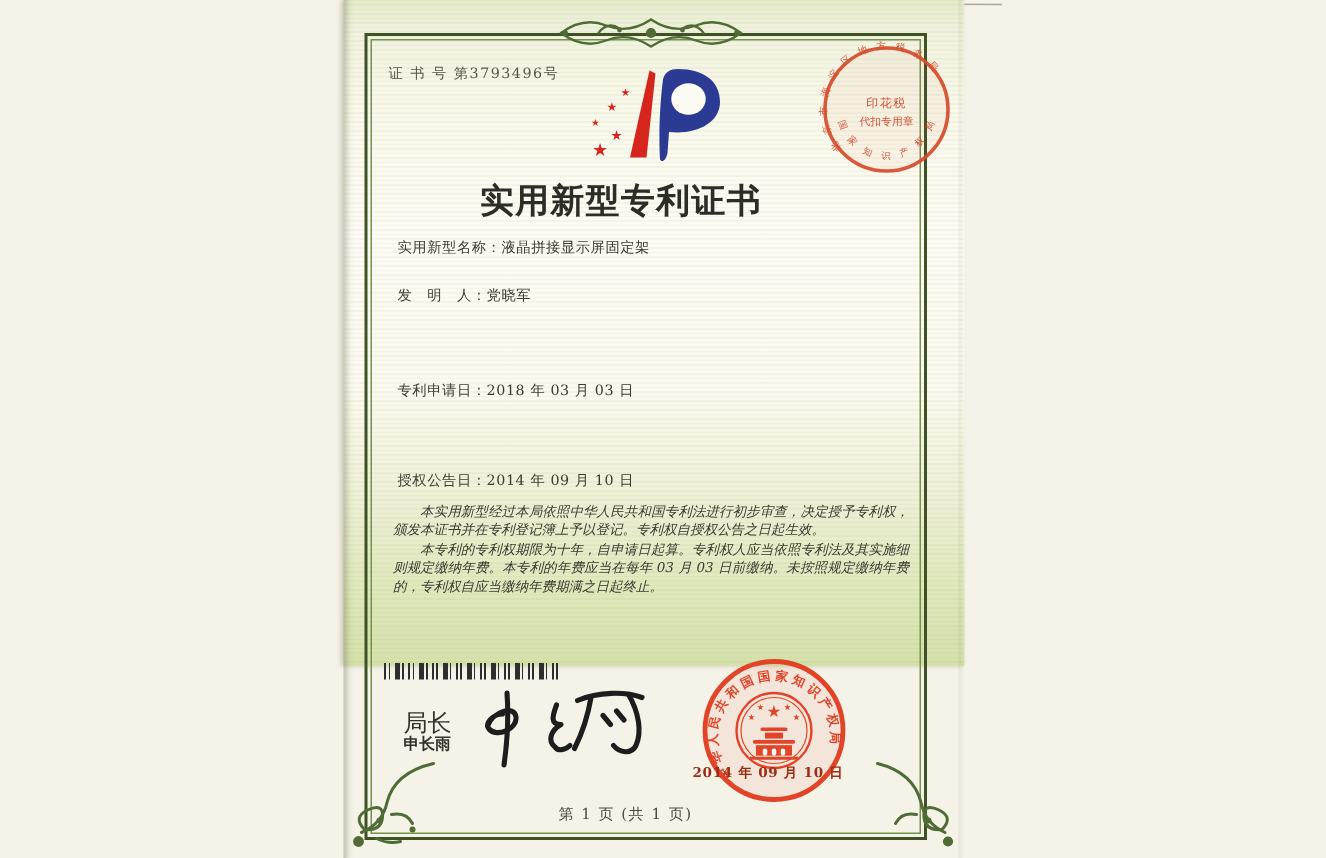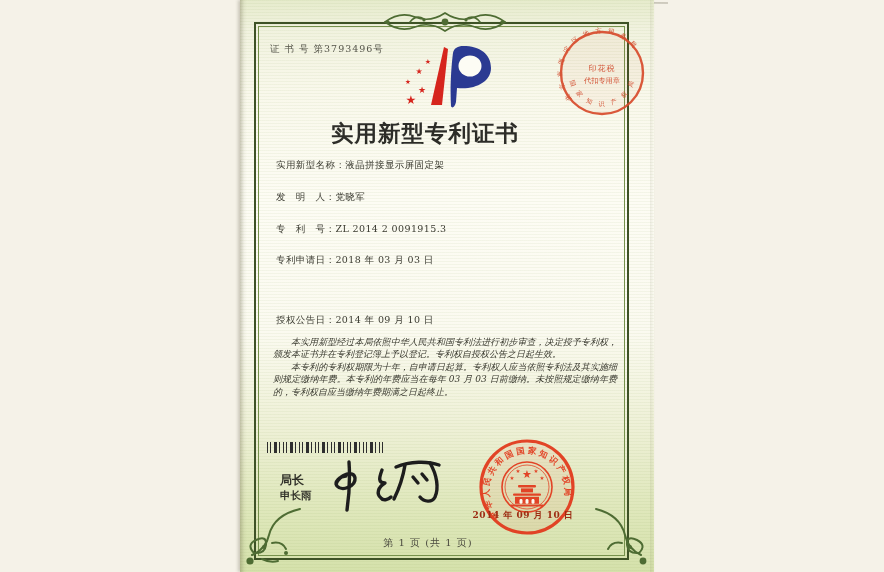--- a/index.html
+++ b/index.html
@@ -1,19 +1,19 @@
 <!DOCTYPE html>
 <html><head>
 <meta charset="utf-8">
 <style>
   html,body{margin:0;padding:0;}
   body{width:884px;height:572px;overflow:hidden;background:#f5f2e8;
        font-family:"DejaVu Serif","Liberation Serif",serif;}
   .stage{position:relative;width:884px;height:572px;background:#f5f2e8;}
-  .paper{position:absolute;left:240px;top:0;width:414px;height:572px;
+  .paper{position:absolute;left:229px;top:0;width:414px;height:444px;
     background:
       repeating-linear-gradient(180deg, rgba(125,155,75,0.07) 0 1px, rgba(0,0,0,0) 1px 3px),
       linear-gradient(180deg,#e6ebcc 0%,#f1f2df 5%,#f9f8eb 16%,#fdfcf4 35%,#fbfaf0 58%,#eef0d6 75%,#e0e8bd 88%,#d5e1ab 100%);
     box-shadow:-2px 0 3px rgba(80,75,50,0.25);}
   .fold{position:absolute;left:0;top:0;width:7px;height:572px;
     background:linear-gradient(90deg,rgba(90,85,55,0.30),rgba(90,85,55,0.05) 60%,rgba(0,0,0,0));}
   .paper-top-edge{position:absolute;left:408px;top:2px;width:260px;height:1px;
     background:rgba(110,105,85,0.55);transform:rotate(0.25deg);}
   .paper-right-shadow{position:absolute;left:655px;top:0;width:4px;height:572px;
     background:linear-gradient(90deg,rgba(100,95,70,0.10),rgba(0,0,0,0));}
@@ -26,21 +26,21 @@
   .row{position:absolute;left:36px;font-size:9.5px;color:#403f36;white-space:nowrap;letter-spacing:0.4px;}
   .row .lbl{color:#3e3e34;}
   .row .val{color:#3a3a30;}
   .bodytext{position:absolute;left:33px;top:336px;width:344px;font-size:9px;
     line-height:12.4px;color:#3a3a30;text-align:justify;font-style:italic;}
   .bodytext p{margin:0;text-indent:2em;}
   .barcode{position:absolute;left:27px;top:442px;width:118px;height:11px;
     background:repeating-linear-gradient(90deg,#2e2e2e 0 1.5px,rgba(0,0,0,0) 1.5px 3px,
       #2e2e2e 3px 4px,rgba(0,0,0,0) 4px 7.5px,#2e2e2e 7.5px 10.5px,rgba(0,0,0,0) 10.5px 12px,
       #2e2e2e 12px 13px,rgba(0,0,0,0) 13px 16px);}
-  .signer-title{position:absolute;left:40px;top:472px;font-size:12px;font-weight:bold;color:#32322a;}
+  .signer-title{position:absolute;left:40px;top:472px;font-size:16px;font-weight:normal;color:#32322a;}
   .signer-name{position:absolute;left:40px;top:489px;font-size:10.5px;font-weight:bold;color:#32322a;}
   .signature{position:absolute;left:78px;top:450px;}
   .tax-seal{position:absolute;left:316px;top:27px;opacity:0.92;}
   .office-seal{position:absolute;left:237px;top:437px;opacity:0.95;}
   .seal-date{position:absolute;left:228px;top:509px;width:110px;text-align:center;
     font-size:9px;font-weight:bold;color:#9c2c12;letter-spacing:0.5px;}
   .footer{position:absolute;left:33px;top:536px;width:310px;text-align:center;
     font-size:10px;color:#4c4c40;letter-spacing:1px;}
   .orn{position:absolute;}
   svg text{font-family:"DejaVu Serif","Liberation Serif",serif;}
@@ -128,23 +128,20 @@
       <text x="0" y="10" text-anchor="middle" font-size="7.2" fill="#cf4526">代扣专用章</text>
     </svg>
 
     <div class="title">实用新型专利证书</div>
 
     <div class="row" style="top:159px">
       <span class="lbl">实用新型名称：</span><span class="val">液晶拼接显示屏固定架</span>
     </div>
     <div class="row" style="top:191px">
       <span class="lbl">发　明　人：</span><span class="val">党晓军</span>
-    </div>
-    <div class="row" style="top:223px">
-      <span class="lbl">专　利　号：</span><span class="val">ZL 2014 2 0091915.3</span>
     </div>
     <div class="row" style="top:254px">
       <span class="lbl">专利申请日：</span><span class="val">2018 年 03 月 03 日</span>
     </div>
     <div class="row" style="top:314px">
       <span class="lbl">授权公告日：</span><span class="val">2014 年 09 月 10 日</span>
     </div>
 
     <div class="bodytext">
       <p>本实用新型经过本局依照中华人民共和国专利法进行初步审查，决定授予专利权，颁发本证书并在专利登记簿上予以登记。专利权自授权公告之日起生效。</p>

